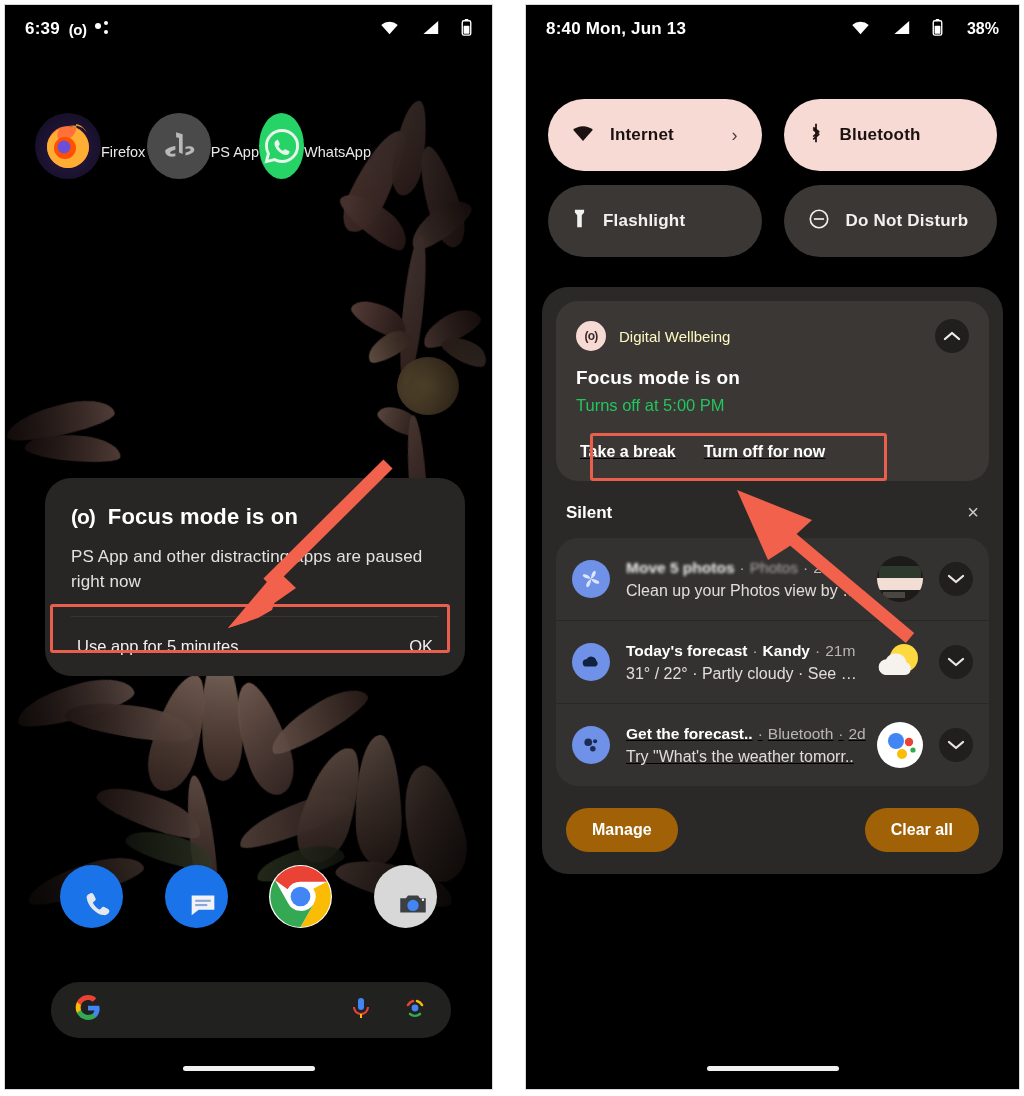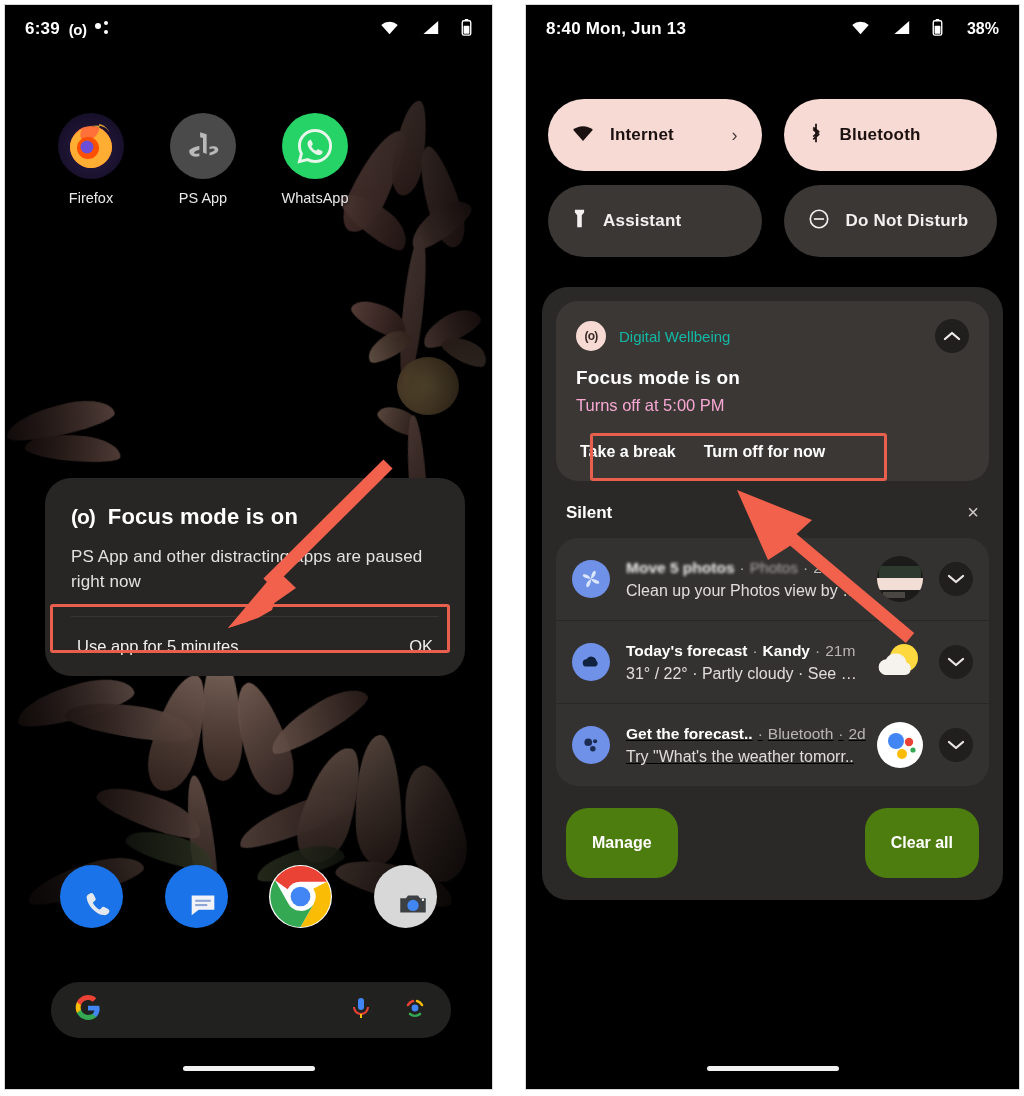--- a/index.html
+++ b/index.html
@@ -62,21 +62,21 @@
 
   .wifi-glyph { width:19px; height:15px; }
   .sig-glyph  { width:18px; height:15px; }
   .bat-glyph  { width:11px; height:17px; }
 
   
   .appgrid {
     position:absolute; top:108px; left:0; right:0;
     display:flex; padding:0 30px; z-index:20;
   }
-  .appcell { width:112px; display:flex; flex-direction:column; align-items:center; }
+  .appcell { width:112px; display:flex; flex-direction:row; align-items:center; }
   .appicon { width:66px; height:66px; border-radius:50%; position:relative; overflow:hidden; }
   .applabel {
     margin-top:11px; color:#e8e8e8; font-size:14.5px;
     text-shadow:0 1px 3px rgba(0,0,0,.9); white-space:nowrap;
   }
 
   .ic-firefox { background:radial-gradient(circle at 50% 55%, #2b1b44 0%, #17102a 70%, #120d20 100%); }
   .ic-ps      { background:#4a4a4a; display:flex; align-items:center; justify-content:center; }
   .ic-wa      { background:#25d366; display:flex; align-items:center; justify-content:center; }
   .ic-phone   { background:#1a73e8; display:flex; align-items:center; justify-content:center; }
@@ -141,29 +141,29 @@
     position:absolute; left:16px; right:16px; top:282px;
     background:#2b2927; border-radius:26px; padding:14px 14px 16px 14px; z-index:10;
   }
   .notif-wellbeing { background:#3a3734; border-radius:22px; padding:18px 20px 16px 20px; }
   .nw-head { display:flex; align-items:center; gap:13px; }
   .nw-avatar {
     width:30px; height:30px; border-radius:50%; background:#f7dad4;
     display:flex; align-items:center; justify-content:center;
     color:#3a2a27; font-size:12px; font-weight:bold; letter-spacing:-.8px;
   }
-  .nw-app { color:#14b8a6; font-size:15px; flex:1; }
+  .nw-app { color:#fef9c3; font-size:15px; flex:1; }
   .nw-collapse {
     width:34px; height:34px; border-radius:50%; background:#201f1d;
     display:flex; align-items:center; justify-content:center; color:#efeceb;
   }
   .nw-title { margin-top:14px; color:#fff; font-size:19px; font-weight:bold; letter-spacing:.15px; }
-  .nw-sub   { margin-top:7px; color:#f9a8d4; font-size:16.5px; }
+  .nw-sub   { margin-top:7px; color:#22c55e; font-size:16.5px; }
   .nw-actions {
-    margin-top:16px; display:flex; gap:28px; padding:12px 4px 4px 4px;
+    margin-top:16px; display:flex; gap:28px; padding:12px 4px 4px 4px;text-decoration:underline;
   }
   .nw-action { color:#fff; font-size:16px; font-weight:bold; background:none; border:none; font-family:inherit; }
 
   .silent-hdr {
     display:flex; align-items:center; justify-content:space-between;
     padding:20px 10px 14px 10px;
     gap:8px;
   }
   .silent-title { color:#fff; font-size:17px; font-weight:bold; }
   .silent-close { color:#cfcbc8; font-size:20px; background:none; border:none; font-family:inherit; }
@@ -187,22 +187,22 @@
     width:34px; height:34px; border-radius:50%; background:#211f1e; flex:none;
     display:flex; align-items:center; justify-content:center; color:#e9e6e4;
   }
   .redact { display:inline-block; filter:blur(1.6px); opacity:.92; }
 
   .shade-footer {
     display:flex; align-items:center; justify-content:space-between;
     padding:22px 10px 6px 10px;
   }
   .sf-btn {
-    background:#4d7c0f; color:#fff; font-size:16px; font-weight:bold;
-    border:none; border-radius:22px; padding:26px 26px; font-family:inherit;
+    background:#a16207; color:#fff; font-size:16px; font-weight:bold;
+    border:none; border-radius:22px; padding:13px 26px; font-family:inherit;
   }
 
   
   .hl-box {
     position:absolute; border:3px solid #e8604d; border-radius:3px;
     z-index:60; pointer-events:none;
   }
   #hl-left  { left:50px;  top:604px; width:400px; height:49px; }
   #hl-right { left:590px; top:433px; width:297px; height:48px; }
   .arrow-svg { position:absolute; z-index:61; pointer-events:none; overflow:visible; }
@@ -444,21 +444,21 @@
           <span class="qs-label">Bluetooth</span>
         </div>
       </div>
       <div class="qs-row">
         <div class="qs-tile off">
           <span>
             <svg width="15" height="22" viewBox="0 0 16 24">
               <path d="M3 2 h10 v3 l-2.5 3 v13 h-5 V8 L3 5 Z" fill="#f3f1ef"></path>
             </svg>
           </span>
-          <span class="qs-label">Assistant</span>
+          <span class="qs-label">Flashlight</span>
         </div>
         <div class="qs-tile off">
           <span>
             <svg width="22" height="22" viewBox="0 0 24 24">
               <circle cx="12" cy="12" r="9.5" fill="none" stroke="#f3f1ef" stroke-width="1.8"></circle>
               <line x1="6.5" y1="12" x2="17.5" y2="12" stroke="#f3f1ef" stroke-width="1.8"></line>
             </svg>
           </span>
           <span class="qs-label">Do Not Disturb</span>
         </div>

